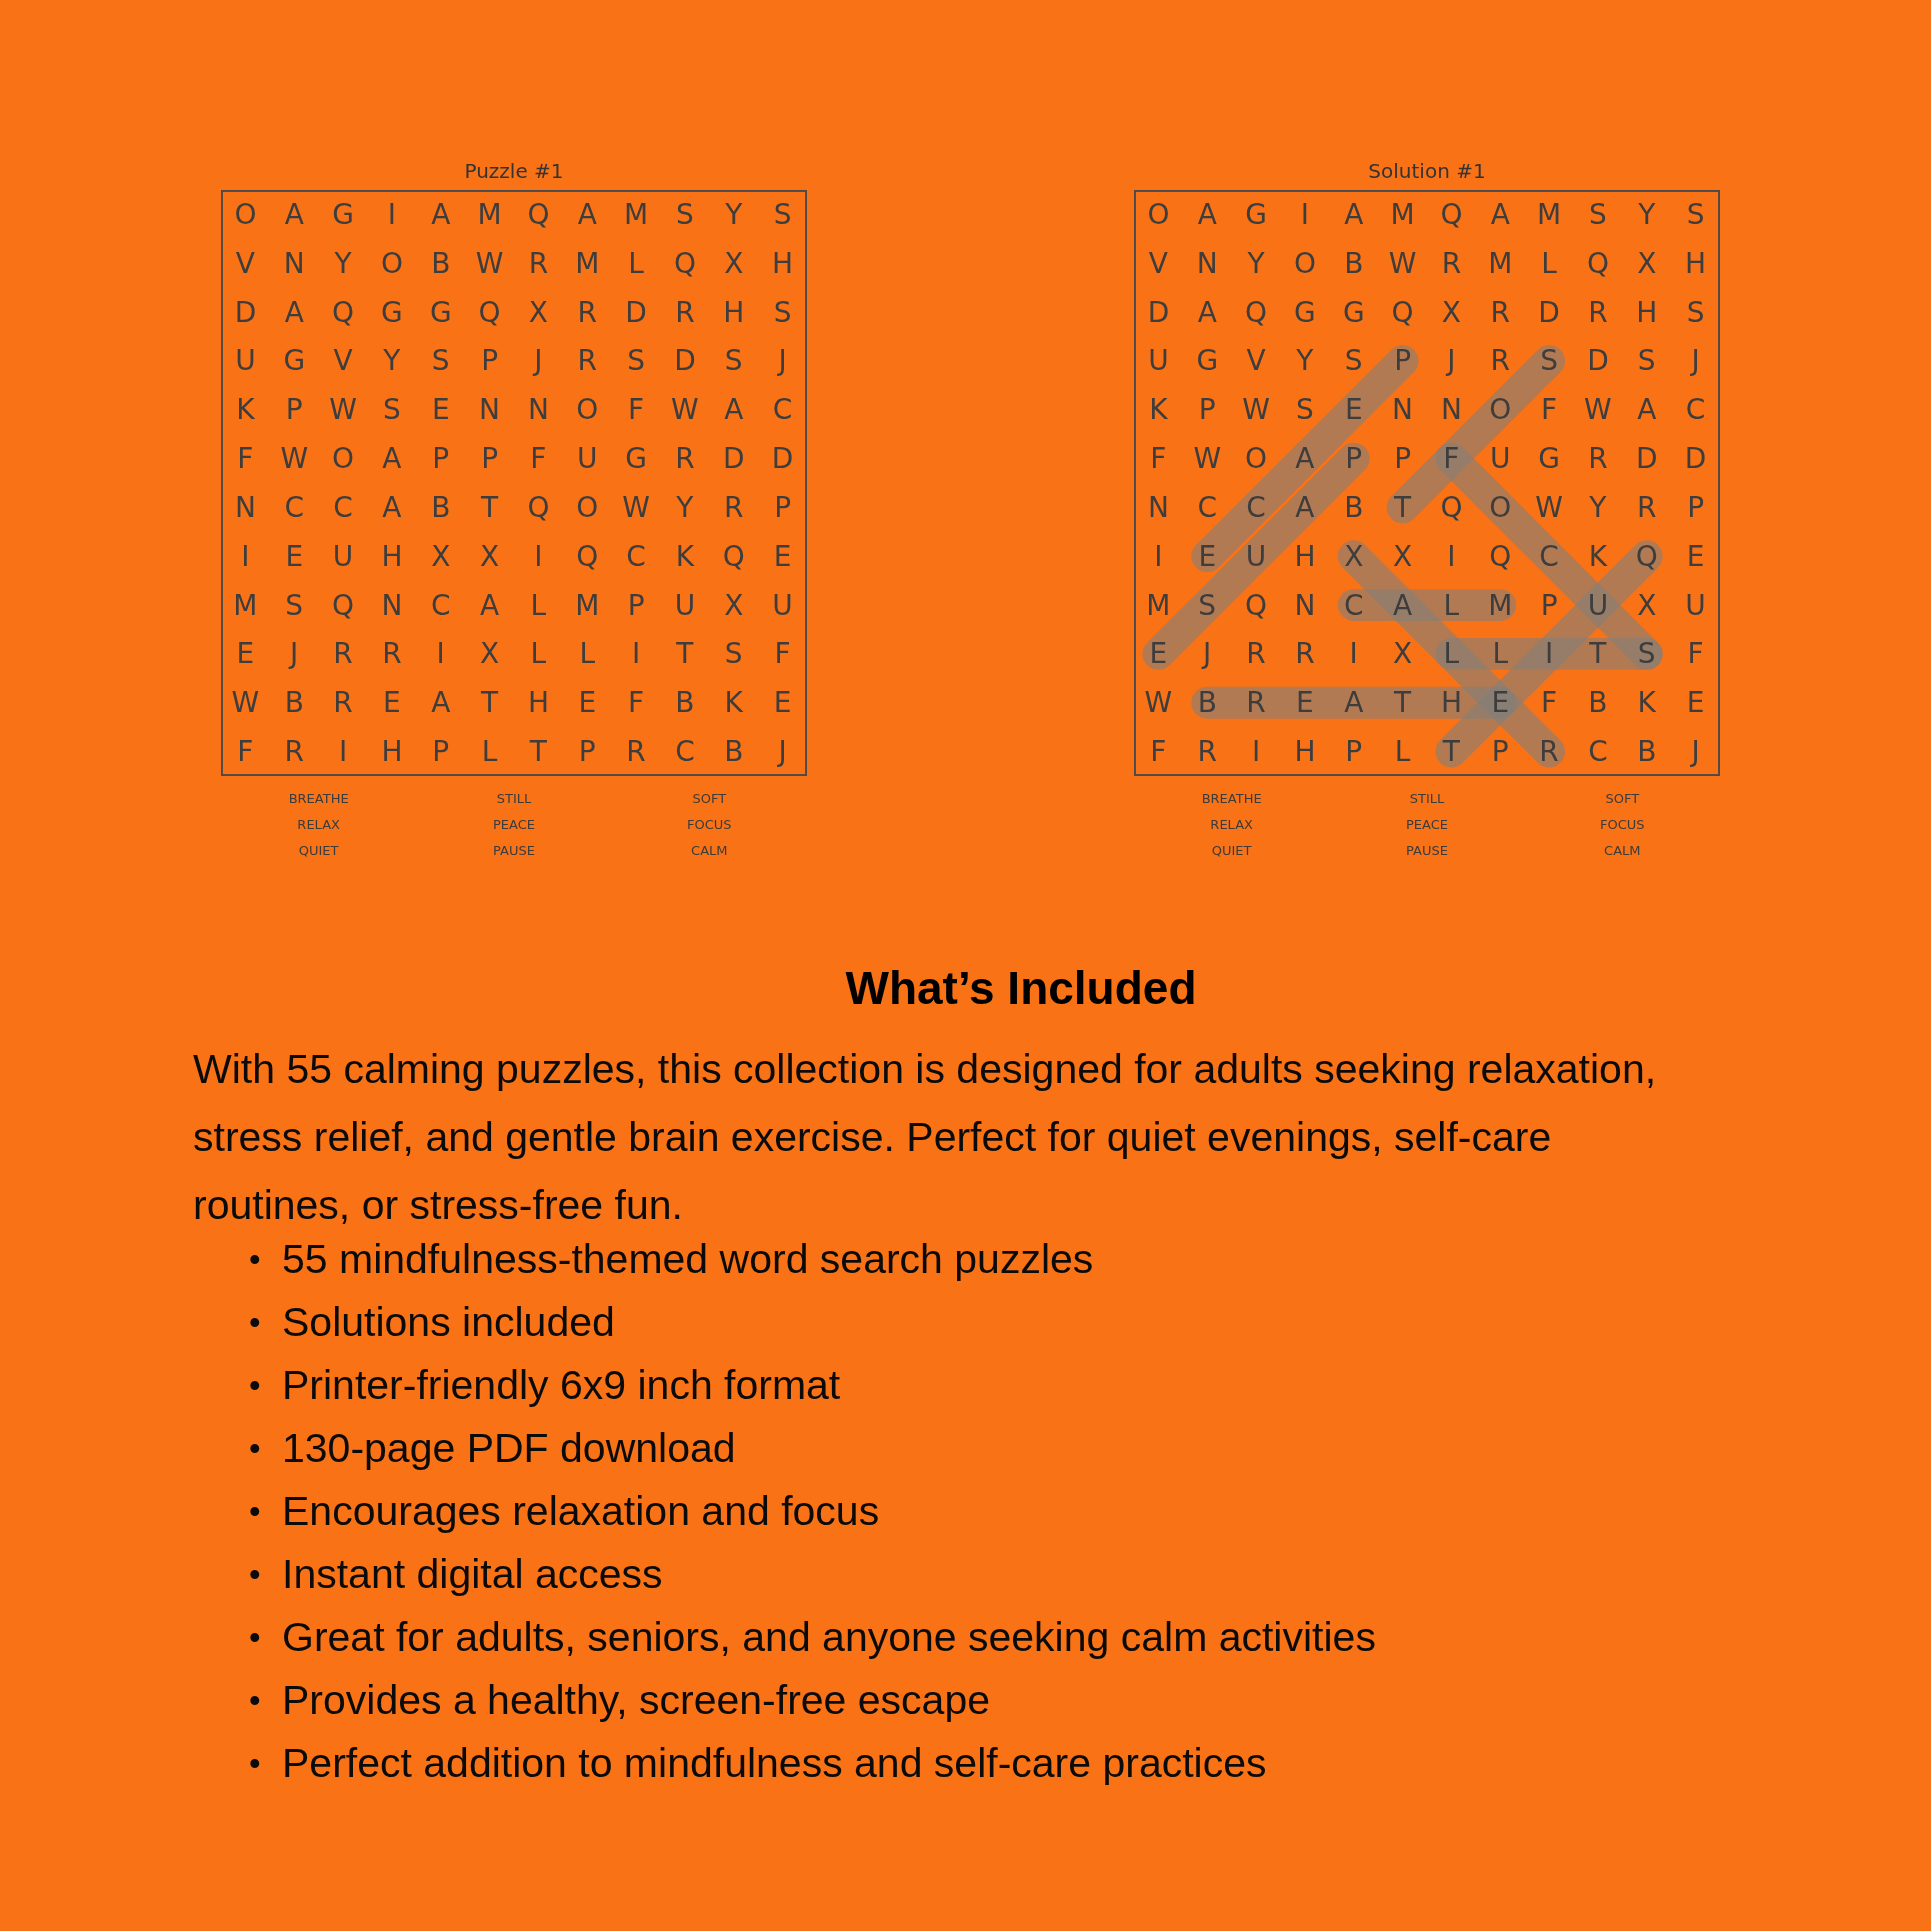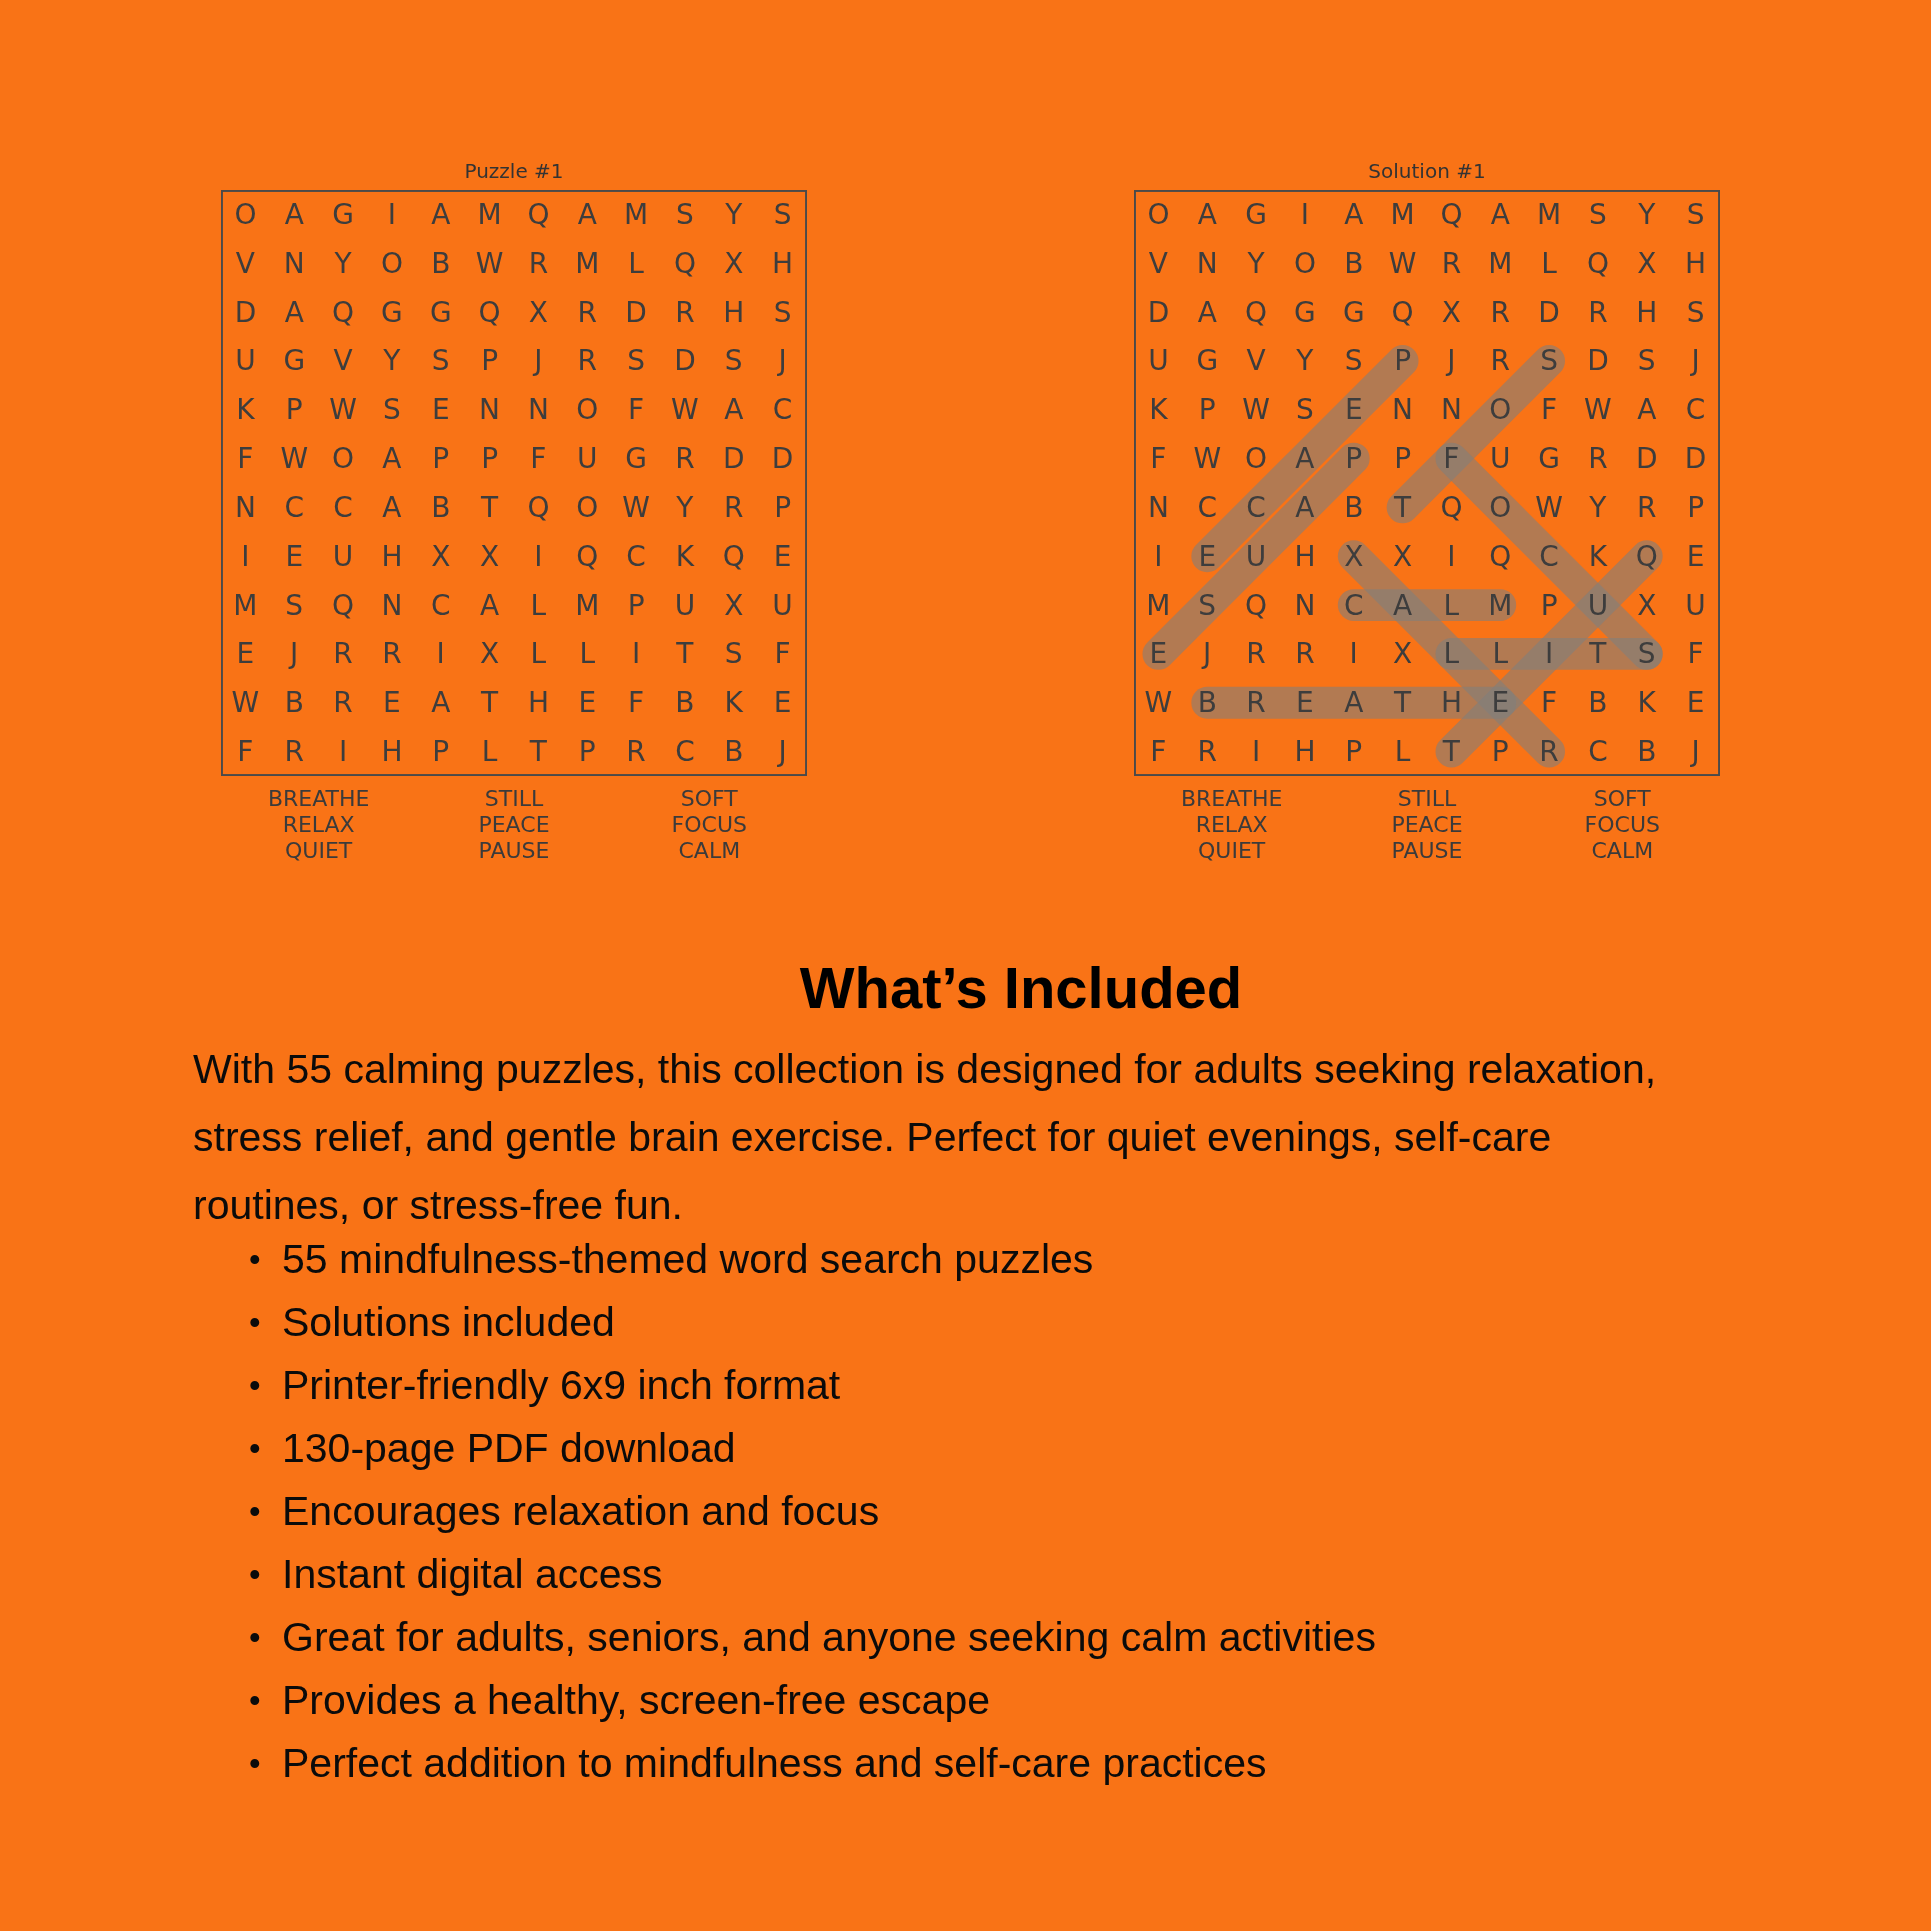--- a/index.html
+++ b/index.html
@@ -19,31 +19,31 @@
     font-size:20px;
     line-height:27px;
     color:#333333;
   }
   .grid-svg{position:absolute;}
   .word-list{
     position:absolute;
     width:586px;
     display:flex;
     font-family:"DejaVu Sans",sans-serif;
-    font-size:22px;
+    font-size:13px;
     line-height:26px;
     color:#3b3b3b;
   }
   .word-col{flex:1;text-align:center;}
   
   .info-heading{
     position:absolute;
     left:193px;top:959px;width:1656px;
     text-align:center;
-    font-size:58px;
+    font-size:46px;
     font-weight:bold;
     line-height:58px;
     color:#000000;
   }
   .info-paragraph{
     position:absolute;
     left:193px;top:1035px;width:1680px;
     font-size:41px;
     line-height:68px;
     color:#0b0b0b;

